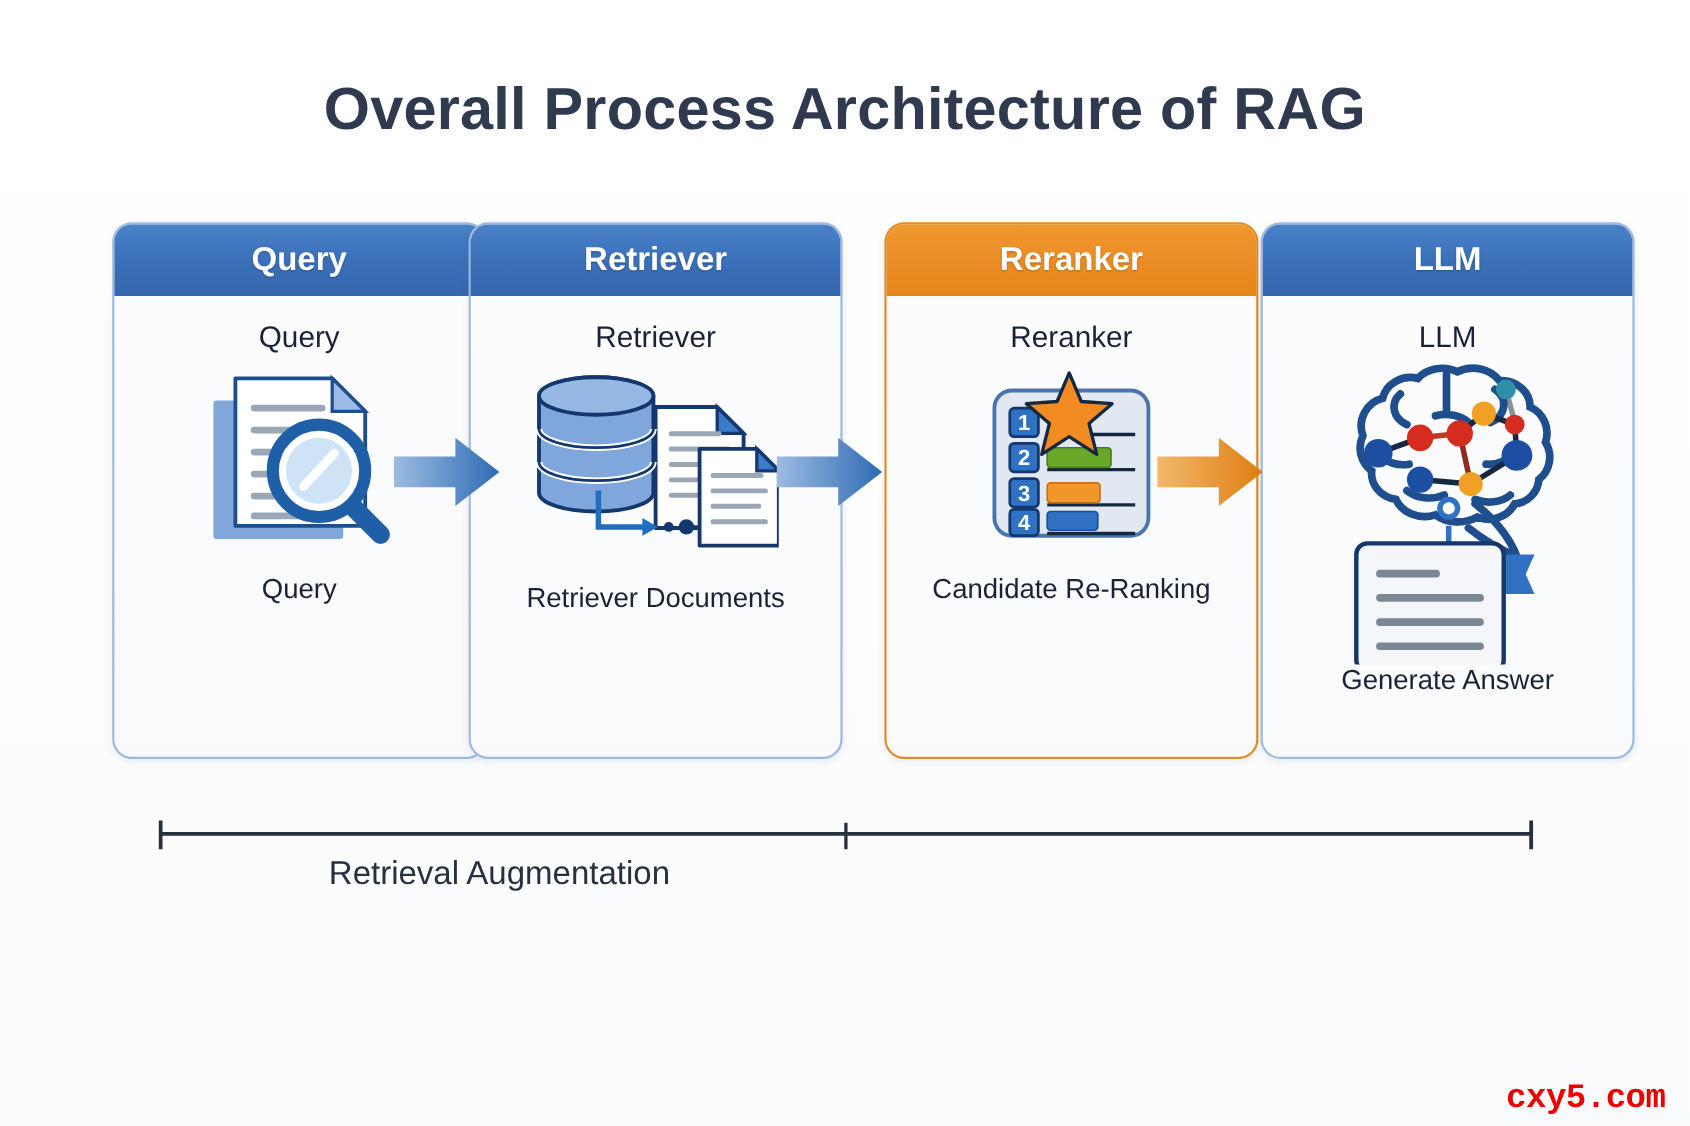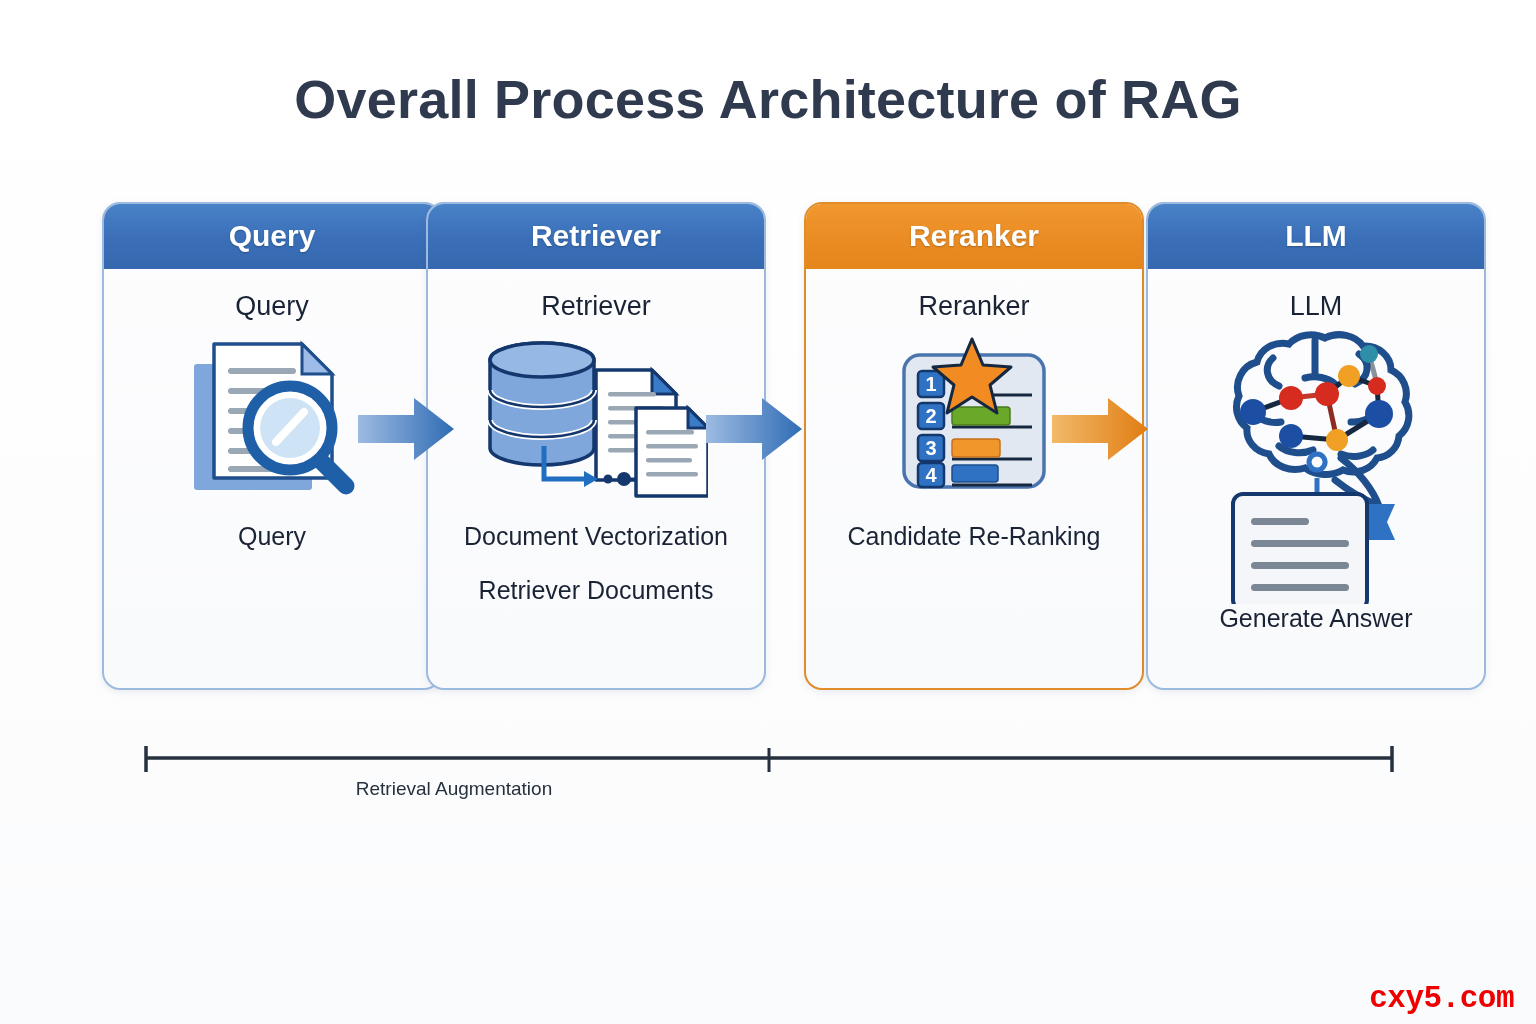--- a/index.html
+++ b/index.html
@@ -64,21 +64,21 @@
 
   
   .arrow{position:absolute;top:398px;width:96px;height:62px;}
   .arrow.a0{left:358px;}
   .arrow.a1{left:706px;}
   .arrow.a2{left:1052px;}
 
   
   .bracket{position:absolute;left:144px;top:744px;width:1250px;height:30px;}
   .phase{
-    position:absolute;top:778px;font-size:19px;color:#26303f;text-align:center;
+    position:absolute;top:778px;font-size:30px;color:#26303f;text-align:center;
   }
   .phase.p0{left:144px;width:620px;}
   .phase.p1{left:772px;width:620px;}
 
   
   .watermark{
     position:absolute;right:22px;bottom:8px;
     color:#ef0000;font-weight:bold;font-size:31px;
     font-family:Liberation Mono, monospace;
     letter-spacing:-.5px;
@@ -151,21 +151,20 @@
         <path d="M152 74 H204 L224 94 V162 H152 Z" fill="#ffffff" stroke="#14386e" stroke-width="3.5" stroke-linejoin="round"></path>
         <path d="M204 74 L224 94 H204 Z" fill="#3a7bc8" stroke="#14386e" stroke-width="3"></path>
         <g fill="#9aa7b5">
           <rect x="162" y="96" width="48" height="4.5" rx="2"></rect>
           <rect x="162" y="110" width="52" height="4.5" rx="2"></rect>
           <rect x="162" y="124" width="46" height="4.5" rx="2"></rect>
           <rect x="162" y="138" width="52" height="4.5" rx="2"></rect>
         </g>
       </svg>
     </div>
-    <div class="card-caption">Document Vectorization</div>
     <div class="card-caption second">Retriever Documents</div>
   </div>
 
   <div class="card orange c2">
     <div class="card-head head-orange">Reranker</div>
     <div class="card-sub">Reranker</div>
     <div class="icon-wrap">
       <svg width="168" height="162" viewBox="0 0 168 162">
         <rect x="14" y="18" width="140" height="132" rx="16" fill="#e2e8f1" stroke="#4a74ae" stroke-width="3.5"></rect>
 

